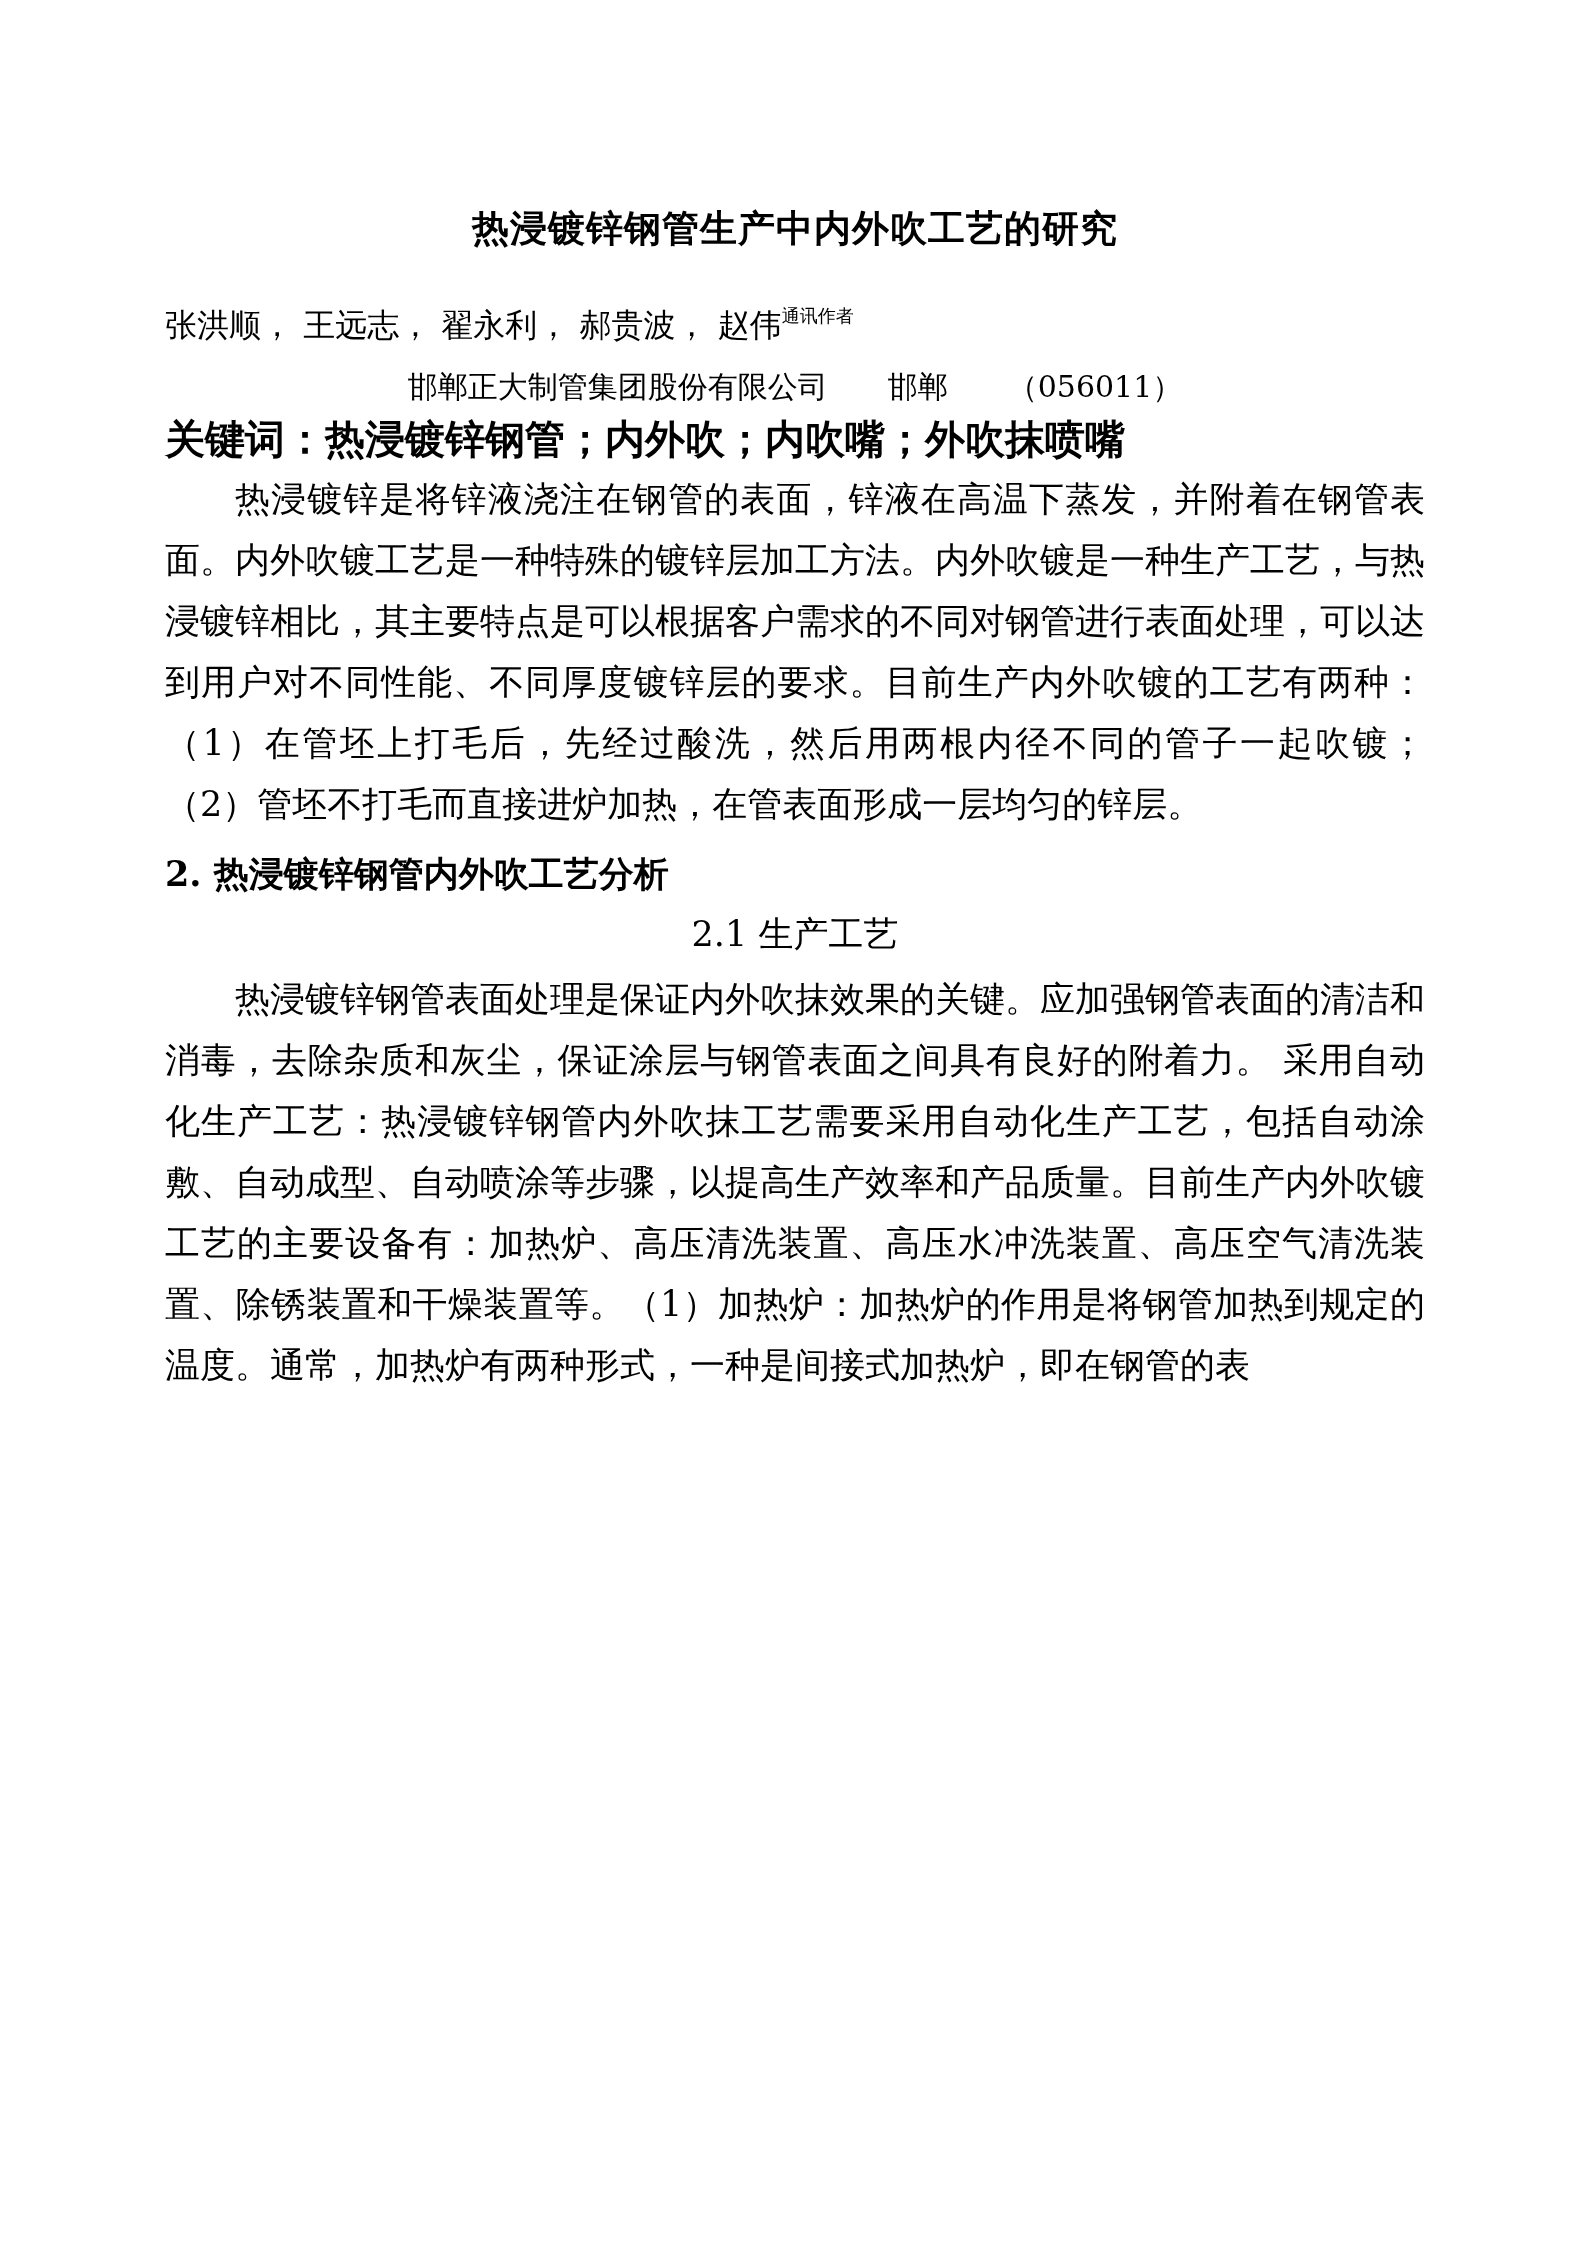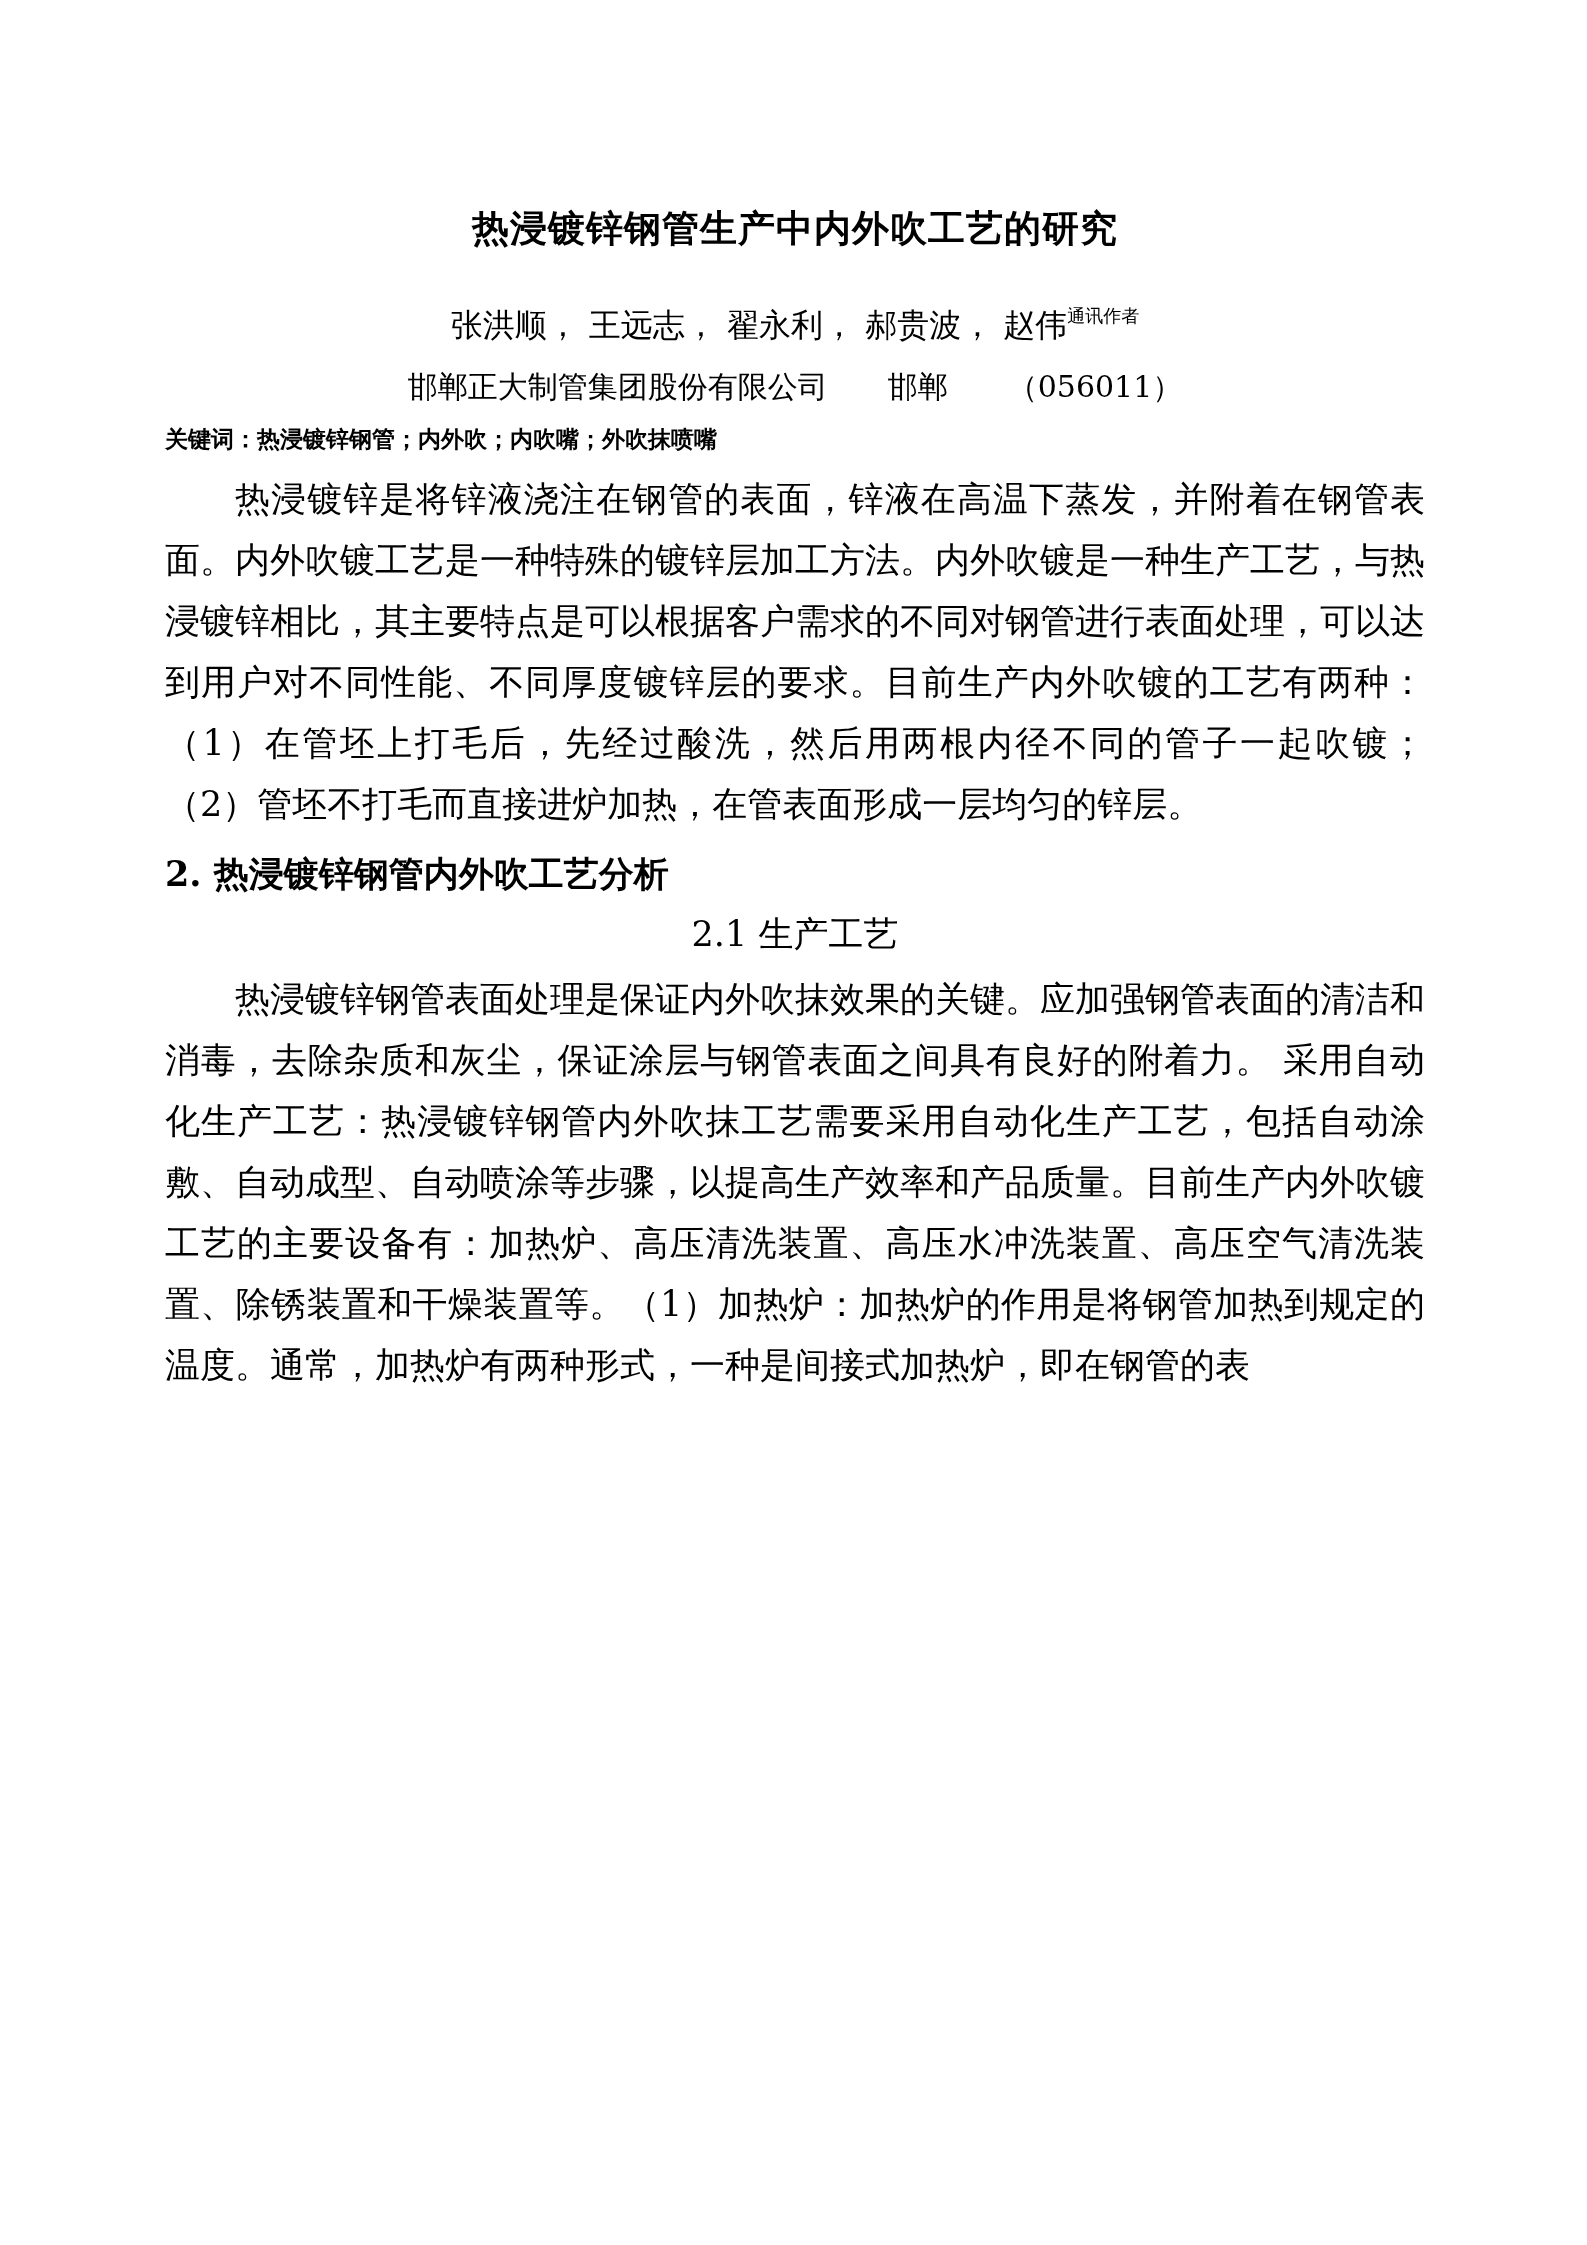--- a/index.html
+++ b/index.html
@@ -23,21 +23,20 @@
     font-size: 37px;
     font-weight: bold;
     line-height: 56px;
     text-align: center;
     letter-spacing: 1px;
   }
   .authors {
     margin-top: 38px;
     font-size: 32px;
     line-height: 44px;
-    text-align: center;
   }
   .authors sup {
     font-size: 18px;
     vertical-align: 14px;
     letter-spacing: 0;
   }
   .affiliation {
     margin-top: 19px;
     font-size: 30px;
     line-height: 42px;
@@ -50,21 +49,21 @@
     text-align: justify;
     text-justify: inter-ideograph;
   }
   .abstract { margin-top: 21px; }
   .label {
     font-weight: bold;
     margin-right: 10px;
   }
   .keywords {
     margin: 0;
-    font-size: 23px;
+    font-size: 40px;
     line-height: 61px;
     font-weight: bold;
     text-align: justify;
   }
   .intro { margin-top: 69px; }
   h2.section-heading {
     margin: 6px 0 0 0;
     font-size: 35px;
     line-height: 61px;
     font-weight: bold;

